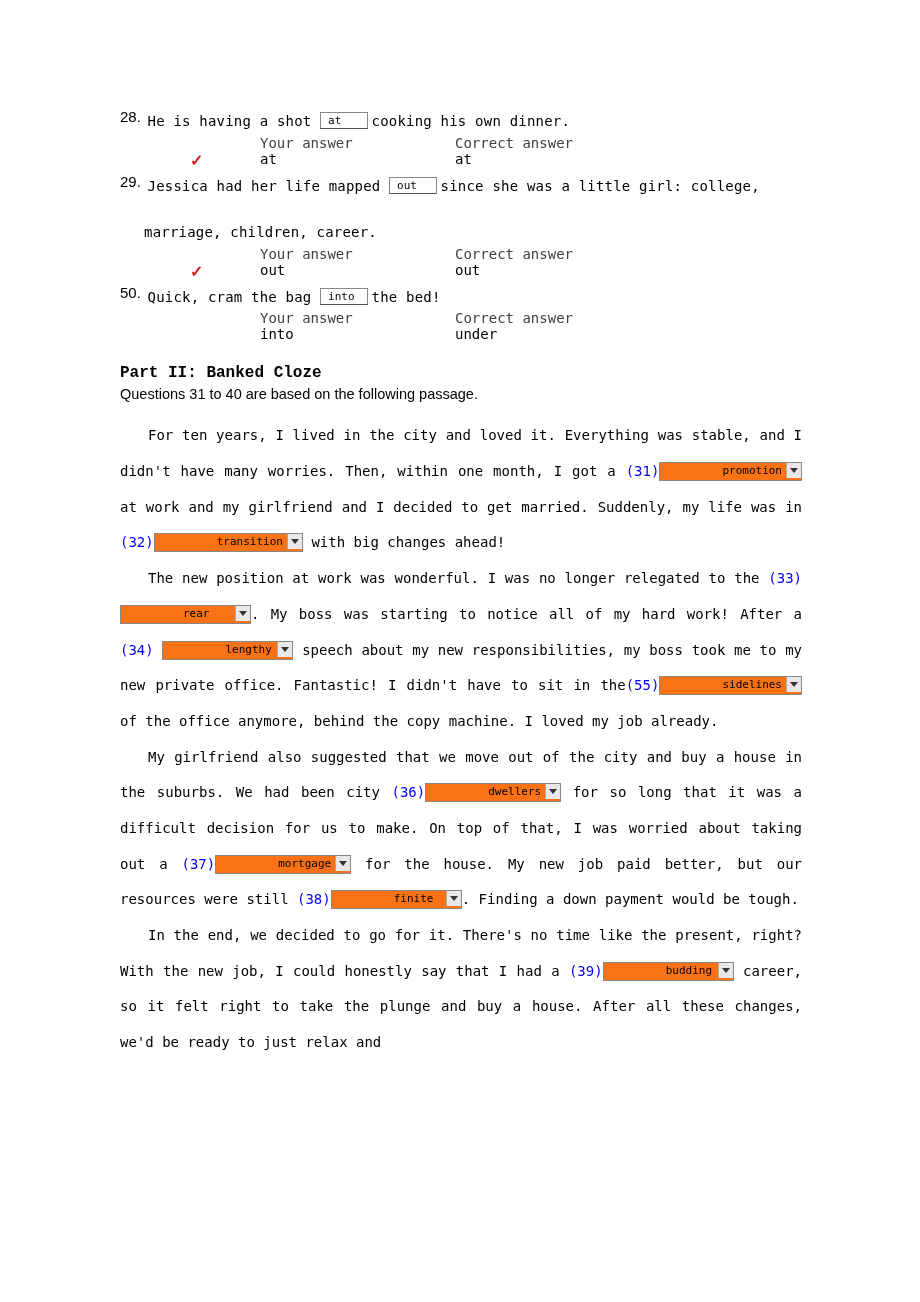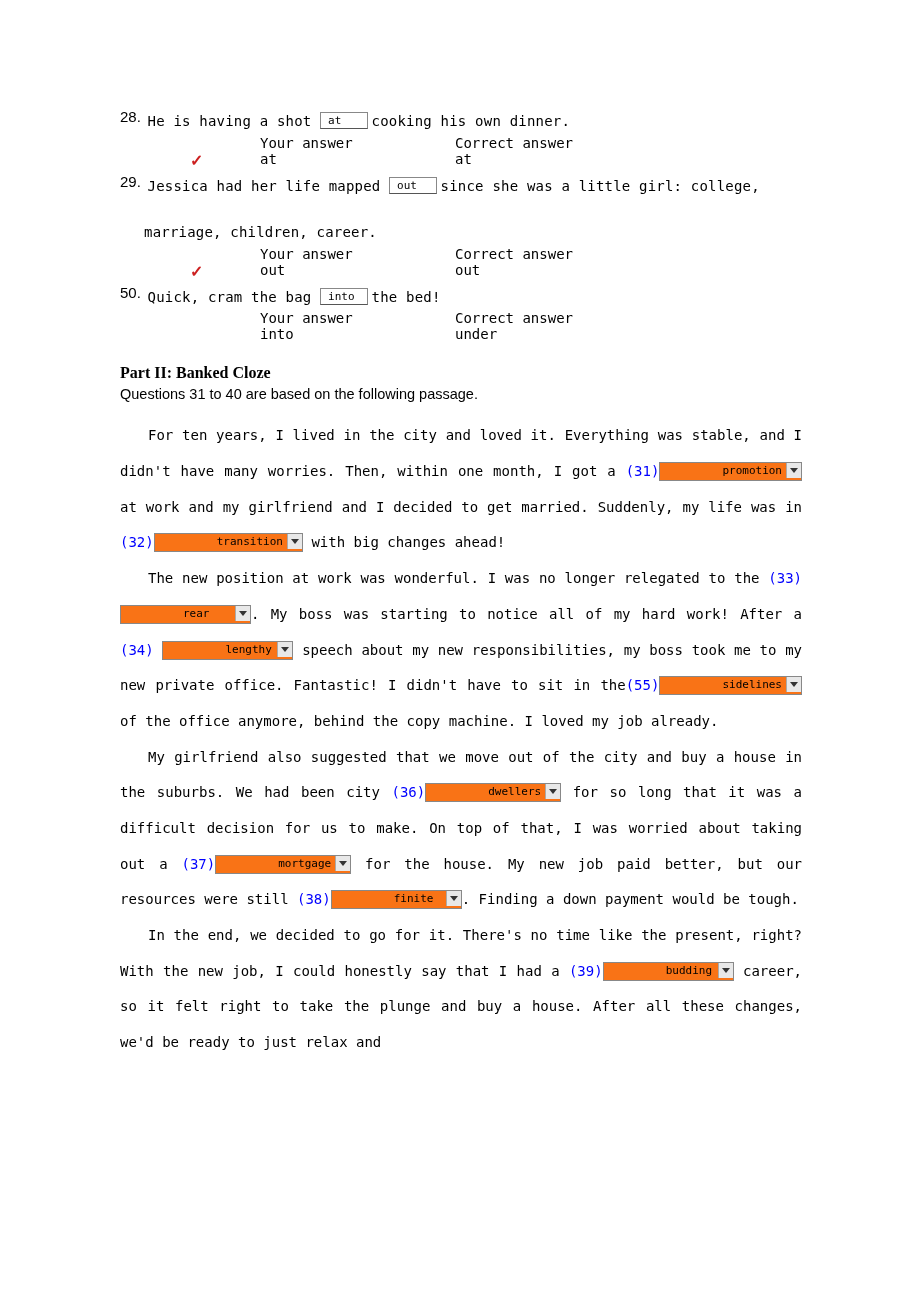--- a/index.html
+++ b/index.html
@@ -39,31 +39,31 @@
     line-height: 1.2;
   }
   .ans-table {
     display: flex;
     padding-left: 70px;
   }
   .ans-col1 { width: 70px; text-align: left; }
   .ans-col2 { width: 195px; font-family: "SimSun", monospace; font-size: 14px; }
   .ans-col3 { width: 210px; font-family: "SimSun", monospace; font-size: 14px; }
   .ans-hdr {
-    color: #000000;
+    color: #404040;
     font-family: "SimSun", monospace;
     font-size: 14px;
   }
   .check {
     color: #cc2020;
     font-size: 16px;
     font-weight: bold;
   }
   .part-title {
-    font-family: Liberation Serif, serif;
+    font-family: Liberation Mono, monospace;
     font-size: 16px;
     font-weight: bold;
     margin-top: 22px;
   }
   .part-sub {
     font-family: Arial, sans-serif;
     font-size: 14.5px;
     margin-top: 4px;
     margin-bottom: 16px;
   }

